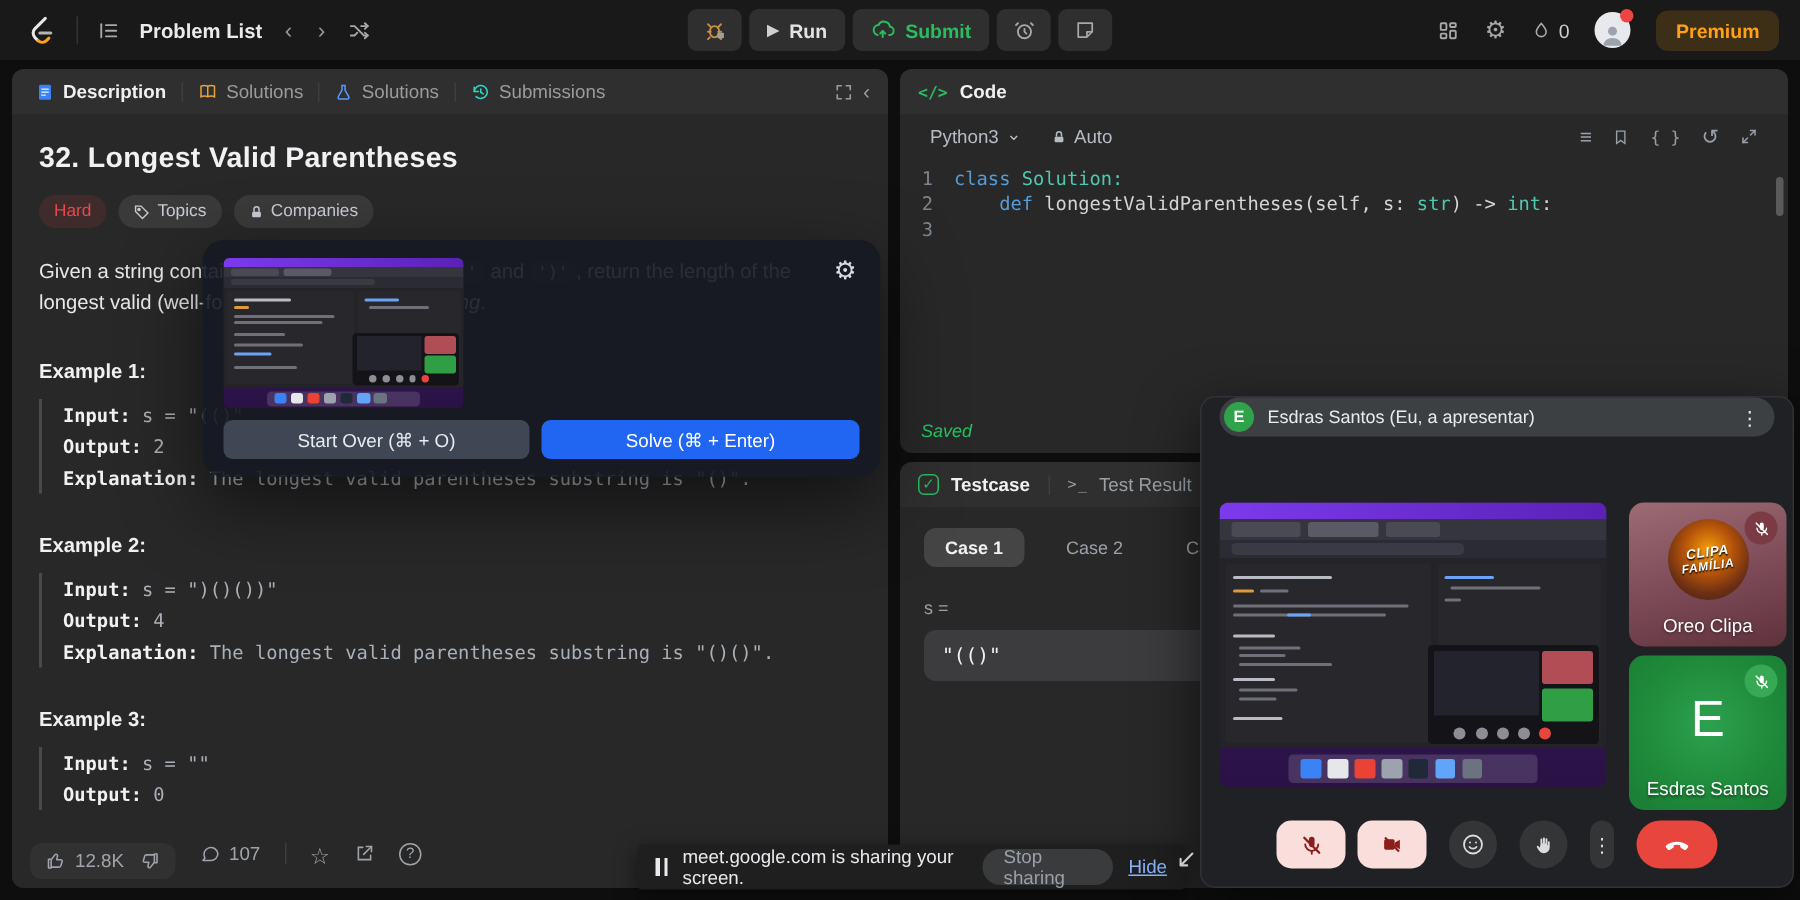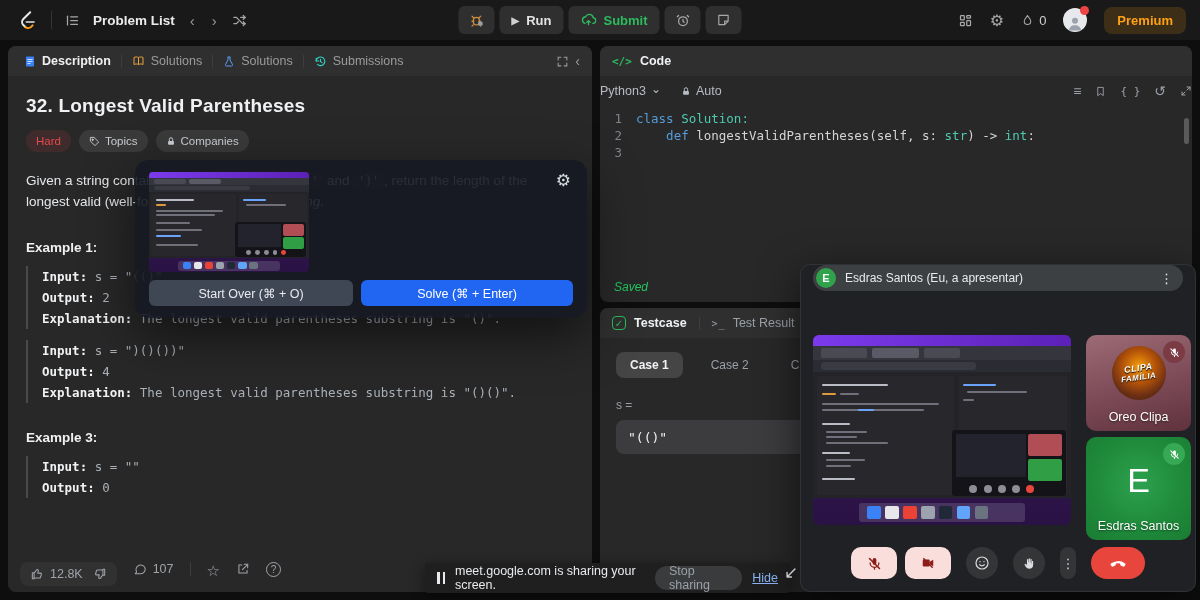--- a/index.html
+++ b/index.html
@@ -78,21 +78,21 @@
     overflow:hidden; }
   .assist-gear { position:absolute; right:16px; top:10px; color:#d6dae1; font-size:17px; cursor:pointer; }
   .assist-btn { position:absolute; bottom:12px; height:26px; border-radius:6px; font-size:12.5px;
     display:flex; align-items:center; justify-content:center; cursor:pointer; }
   .assist-btn.gray { left:14px; width:204px; background:#3f4654; color:#e8ebf1; }
   .assist-btn.blue { left:226px; width:212px; background:#2166f3; color:#ffffff; }
 
   
   .code-glyph { color:#2cbb5d; font-weight:bold; font-size:11px; }
   .head-label { color:#f0f1f3; font-size:12.5px; font-weight:bold; }
-  .code-toolbar { height:30px; display:flex; align-items:center; gap:8px; padding:0 0; }
+  .code-toolbar { height:30px; display:flex; align-items:center; gap:8px; padding:0 20px; }
   .lang { color:#b7bcc4; font-size:12.5px; display:flex; align-items:center; gap:5px; cursor:pointer; }
   .auto { color:#b7bcc4; font-size:12.5px; display:flex; align-items:center; gap:5px; margin-left:12px; cursor:pointer; }
   .tool-right { margin-left:auto; display:flex; align-items:center; gap:14px; color:#9aa0a8; }
   .editor { position:relative; padding-top:4px; font-family:"DejaVu Sans Mono",monospace; font-size:12.5px; }
   .code-line { display:flex; line-height:17px; white-space:pre; }
   .lnum { width:36px; text-align:right; padding-right:14px; color:#7d848d; }
   .tok-kw { color:#569cd6; } .tok-type { color:#4ec9b0; } .tok-plain { color:#d4d4d4;text-align:center; }
   .saved { position:absolute; left:14px; bottom:8px; color:#22c55e; font-size:12px;font-style:italic; }
   .code-scrollbar { position:absolute; right:3px; top:72px; width:5px; height:26px; background:#5a5a5a; border-radius:3px; }
 
@@ -385,20 +385,21 @@
       <span>Given a string containing just the characters </span><span class="chip">'('</span><span> and </span><span class="chip">')'</span><span>, return the length of the longest valid (well-formed) parentheses </span><span class="em">substring</span><span>.</span>
     </div>
 
     <div class="ex-head">Example 1:</div>
     <div class="ex-block">
       <div><span class="ex-label">Input:</span> <span class="ex-val">s = "(()"</span></div>
       <div><span class="ex-label">Output:</span> <span class="ex-val">2</span></div>
       <div><span class="ex-label">Explanation:</span> <span class="ex-val">The longest valid parentheses substring is "()".</span></div>
     </div>
 
+    <div class="ex-head">Example 2:</div>
     <div class="ex-block">
       <div><span class="ex-label">Input:</span> <span class="ex-val">s = ")()())"</span></div>
       <div><span class="ex-label">Output:</span> <span class="ex-val">4</span></div>
       <div><span class="ex-label">Explanation:</span> <span class="ex-val">The longest valid parentheses substring is "()()".</span></div>
     </div>
 
     <div class="ex-head">Example 3:</div>
     <div class="ex-block">
       <div><span class="ex-label">Input:</span> <span class="ex-val">s = ""</span></div>
       <div><span class="ex-label">Output:</span> <span class="ex-val">0</span></div>

